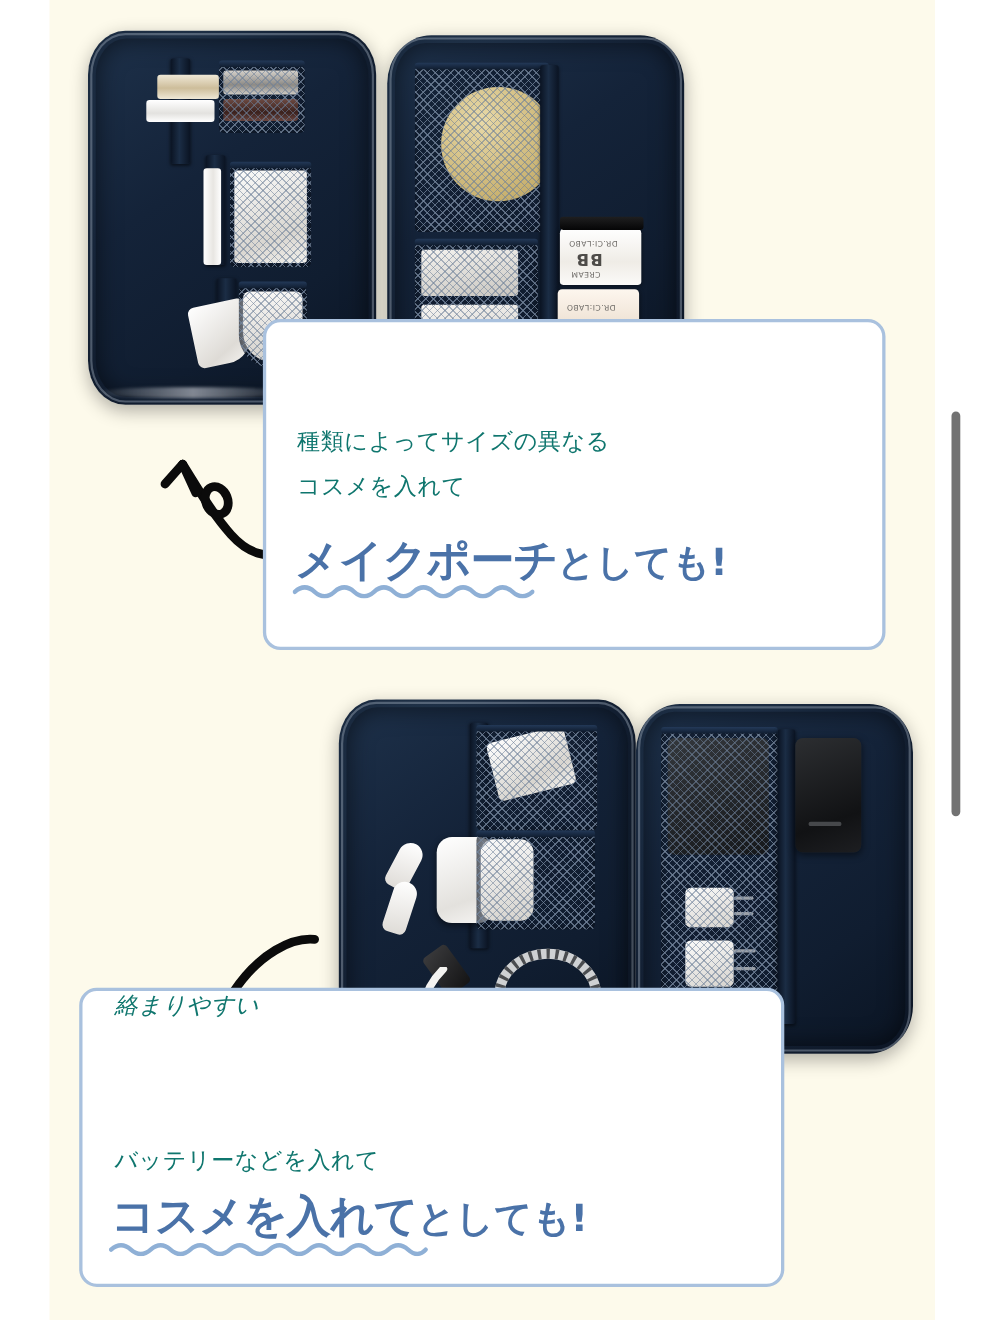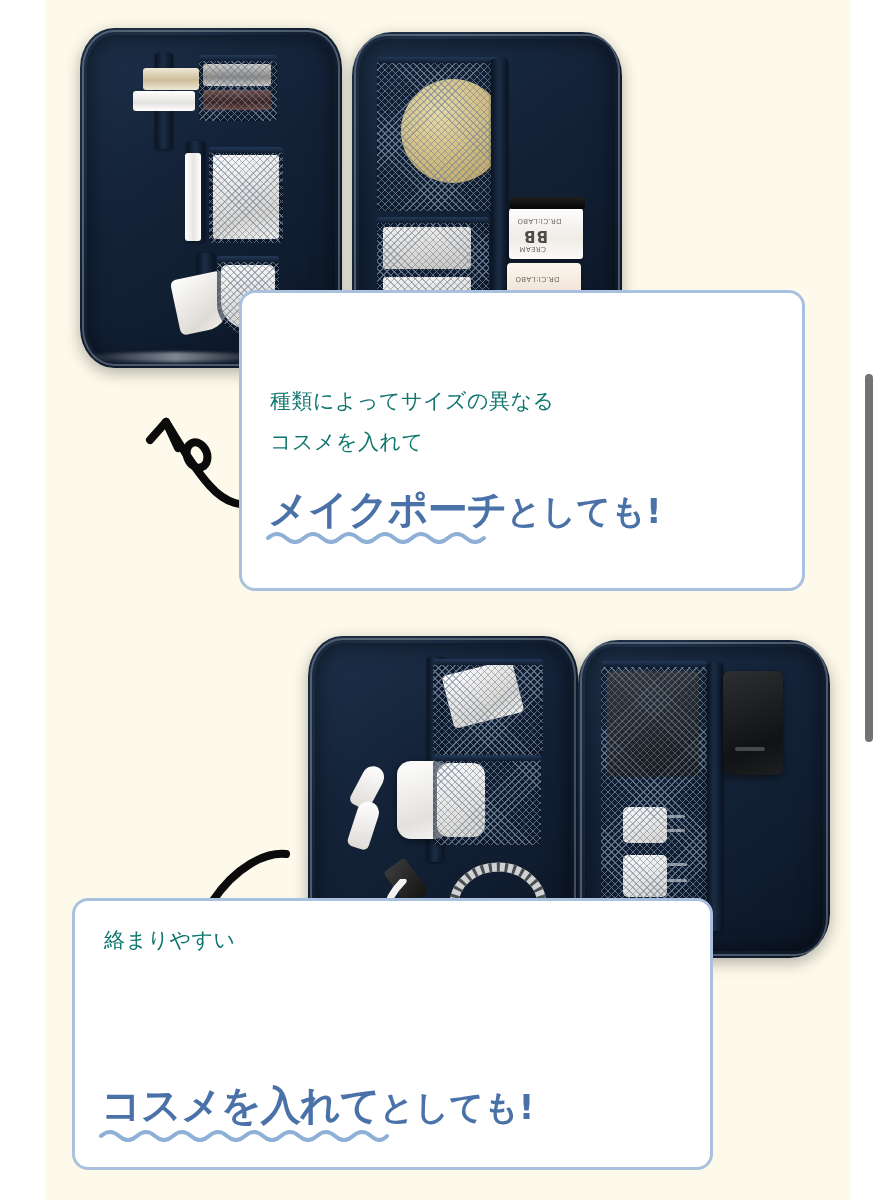--- a/index.html
+++ b/index.html
@@ -375,21 +375,22 @@
   </div>
 
   <svg class="arrow" style="left:170px; top:846px;" width="122" height="102" viewBox="0 0 122 102">
     <path d="M116 8 C 96 6, 66 20, 42 56 C 34 68, 28 78, 22 88" stroke="#0b0b0b" stroke-width="8" fill="none" stroke-linecap="round"></path>
     <path d="M22 88 L 20 58" stroke="#0b0b0b" stroke-width="8" fill="none" stroke-linecap="round"></path>
     <path d="M22 88 L 52 80" stroke="#0b0b0b" stroke-width="8" fill="none" stroke-linecap="round"></path>
   </svg>
 
   <div class="callout" style="left:72px; top:898px; width:641px; height:272px;">
   </div>
-  <div class="callout-text" style="left:104px; top:920px;">絡まりやすい</div>
+  <div class="callout-text" style="left:104px; top:894px;font-style:italic;">絡まりやすい</div>
+  <div class="callout-text" style="left:104px; top:1035px;">バッテリーなどを入れて</div>
 
   <div class="headline-wrap" style="left:101px; top:1078px;">
     <span class="headline-strong">コスメを入れて</span><span class="headline-tail">としても!</span>
   </div>
 
   <svg class="wavy" style="left:99px; top:1128px;" width="290" height="14" viewBox="0 0 290 14" preserveAspectRatio="none">
     <path d="M2 8 Q 11 0, 20 8 T 38 8 T 56 8 T 74 8 T 92 8 T 110 8 T 128 8 T 146 8 T 164 8 T 182 8 T 200 8 T 218 8 T 236 8 T 254 8 T 272 8 T 288 8" stroke="#8fb0d6" stroke-width="4" fill="none" stroke-linecap="round"></path>
   </svg>
 
   <div id="scrollbar-track">

